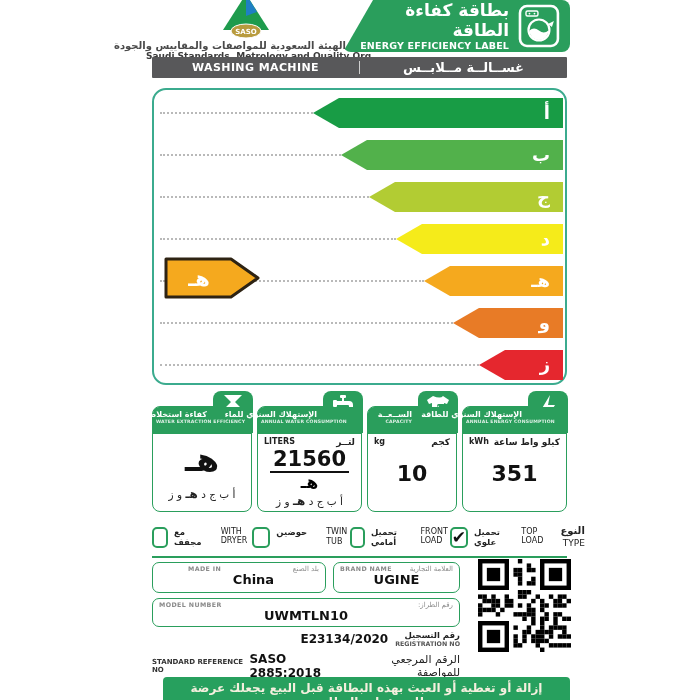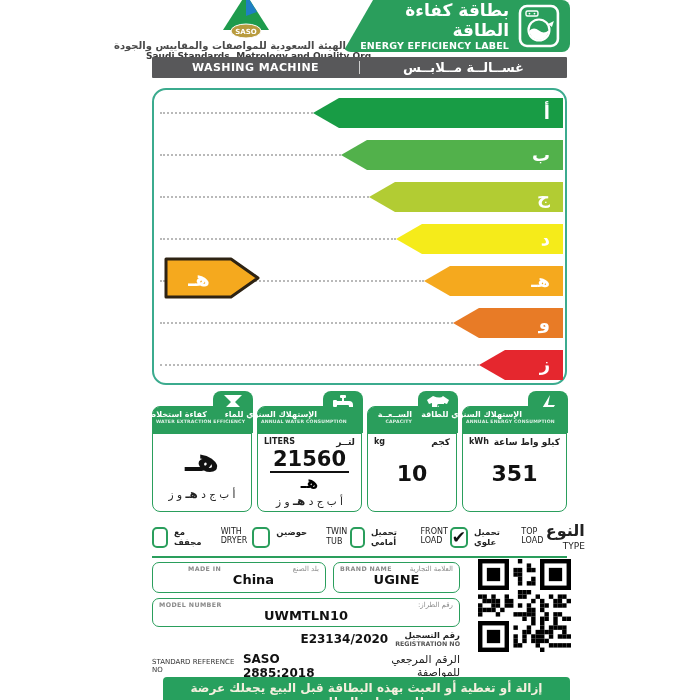--- a/index.html
+++ b/index.html
@@ -71,21 +71,21 @@
     display:flex; align-items:center; justify-content:space-between; }
   .type-opt { display:flex; align-items:center; gap:6px; }
   .cbox { width:21px; height:21px; border:2px solid #2A9E5C; border-radius:5px;
     display:flex; align-items:center; justify-content:center; font-size:17px;
     font-weight:bold; color:#111; background:#fff; line-height:1; }
   .opt-labels { display:flex; flex-direction:row; line-height:1.2; }
   .opt-ar { font-size:8.5px; font-weight:bold; color:#222; direction:rtl; text-align:left; }
   .opt-en { font-size:8px; font-weight:normal; color:#222;margin-left:19px; }
   .type-sep { width:1px; height:24px; background:#9a9a9a; }
   .type-label { text-align:right; line-height:1.25; padding-right:2px;}
-  .type-label .opt-ar { font-size:16px; text-align:right;}
+  .type-label .opt-ar { font-size:10px; text-align:right;}
   .type-label .opt-en { font-size:9px; }
   .green-line { position:absolute; left:152px; top:556px; width:415px; height:0;
     border-top:2px solid #2A9E5C; }
 
   
   .info { position:absolute; left:152px; top:562px; width:415px; height:106px; }
   .ibox { position:absolute; border:1.5px solid #2A9E5C; border-radius:7px; background:#fff;
     padding:2px 6px; }
   .ibox-madein { left:0; top:0; width:174px; height:31px;padding-left:35px; }
   .ibox-brand { left:181px; top:0; width:127px; height:31px; }
@@ -95,21 +95,21 @@
   .ilabel-ar { font-size:7px; color:#8a8a8a; direction:rtl; }
   .ivalue { text-align:center; font-size:13px; font-weight:bold; color:#111; margin-top:-1px; }
   .reg-row { position:absolute; left:0; top:68px; width:308px; display:flex;
     justify-content:flex-end; align-items:center; gap:7px; }
   .reg-value { font-size:12px; font-weight:bold; color:#111; }
   .reg-labels { text-align:right; line-height:1.2; }
   .reg-ar { font-size:8.5px; font-weight:bold; color:#222; direction:rtl; }
   .reg-en { font-size:6.3px; font-weight:bold; color:#555; }
   .std-row { position:absolute; left:0; top:90px; width:308px; display:flex;
     justify-content:space-between; align-items:center; }
-  .std-en { font-size:7px; font-weight:normal; color:#333; }
+  .std-en { font-size:7px; font-weight:bold; color:#333; }
   .std-value { font-size:12px; font-weight:bold; color:#111; }
   .std-ar { font-size:11px; font-weight:normal; color:#222; direction:rtl; }
   .qr { position:absolute; left:326px; top:-3px; width:93px; height:93px; }
 
   
   .footer-bar { position:absolute; left:163px; top:677px; width:407px; height:46px;
     background:#27A05E; border-radius:4px; text-align:center; padding-top:4px; }
   .footer-ar { font-size:12px; font-weight:bold; color:#F4EFDE; direction:rtl; }
 </style>
 </head>

